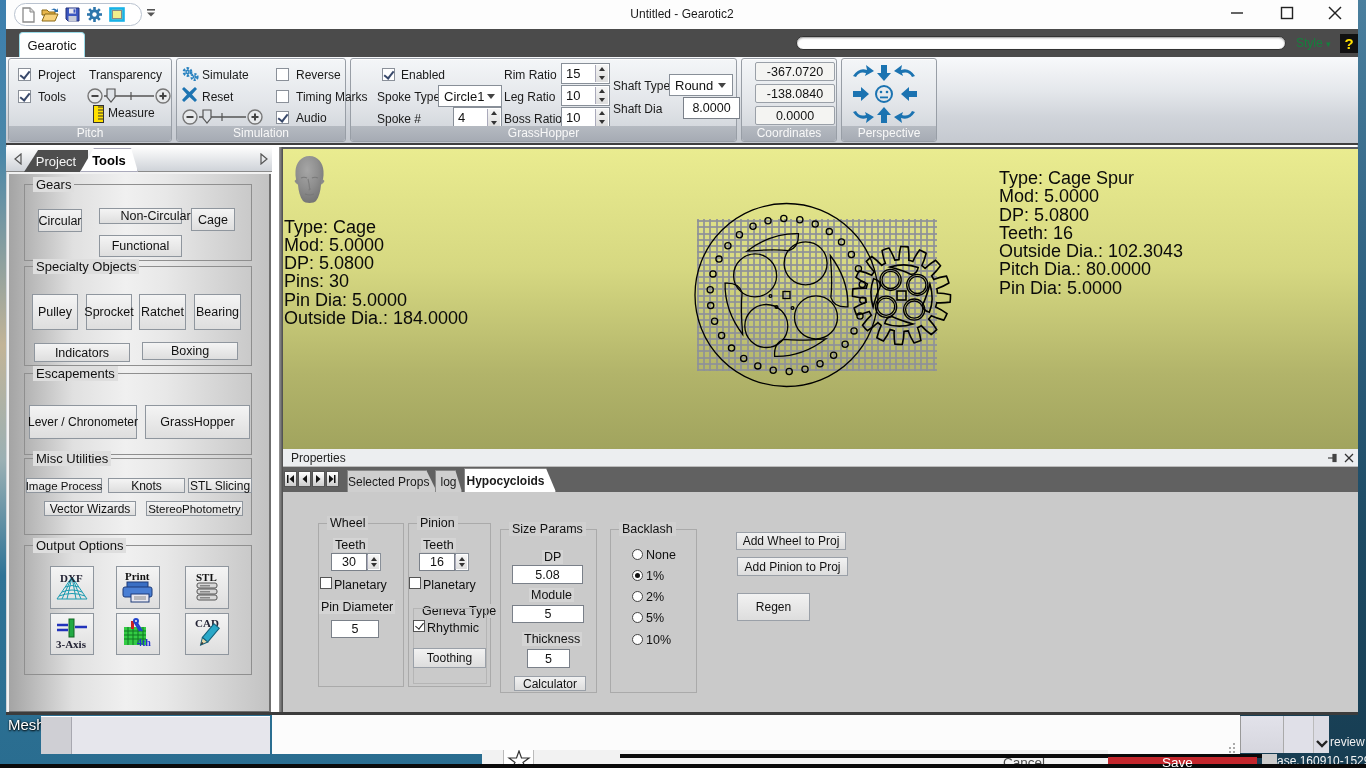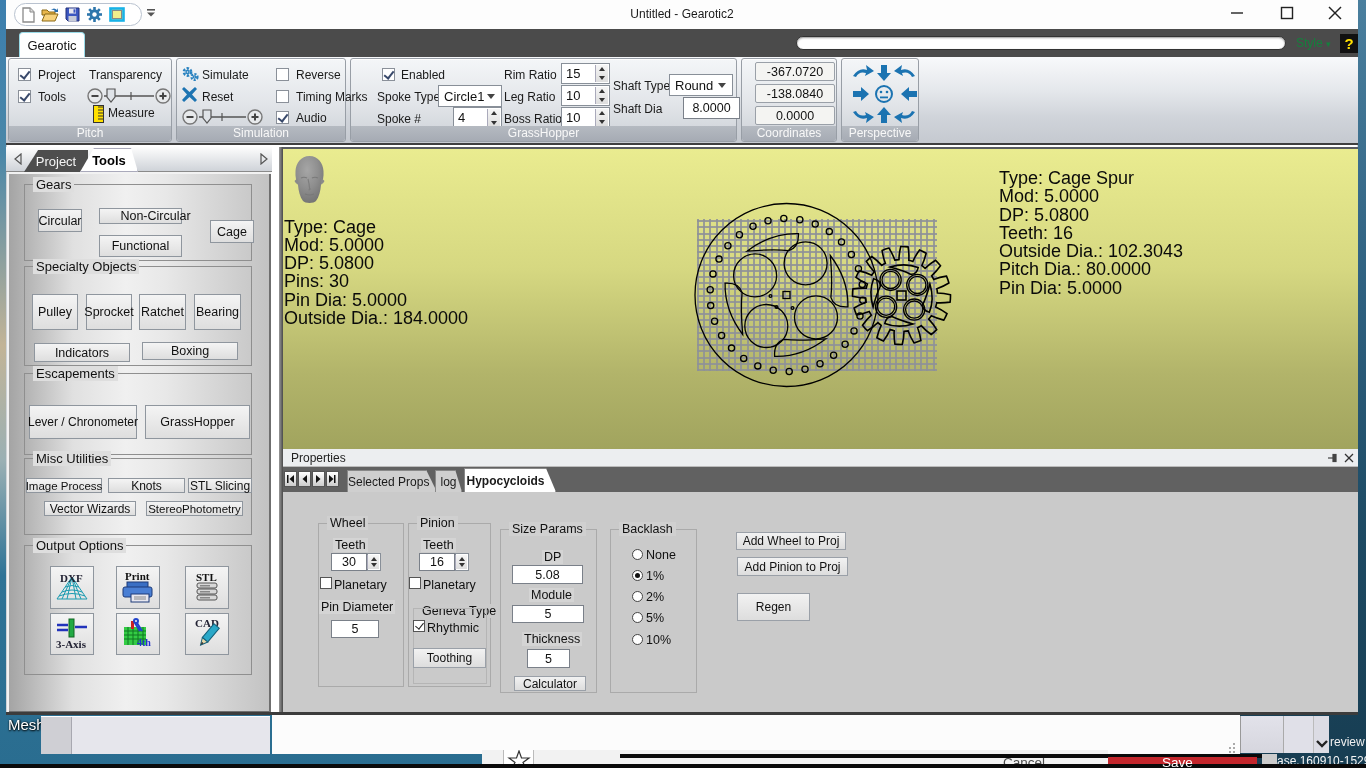--- a/index.html
+++ b/index.html
@@ -290,21 +290,21 @@
    <div class="rglabel">GrassHopper</div>
   </div>
 
   <div class="rgroup" style="left:735px;width:96px;">
    <div class="coordbox" style="top:3px;">-367.0720</div>
    <div class="coordbox" style="top:25px;">-138.0840</div>
    <div class="coordbox" style="top:47px;">0.0000</div>
    <div class="rglabel">Coordinates</div>
   </div>
 
-  <div class="rgroup" style="left:835px;width:78px;">
+  <div class="rgroup" style="left:835px;width:96px;">
    <svg class="abs" style="left:9px;top:3px;" width="68" height="64" viewBox="0 0 68 64">
     <g fill="#1b73b1">
      <path d="M2,14 Q8,5 16,8 L15,3 L23,9 L14,14 L15,11 Q8,9 5,15 Z"></path>
      <path d="M30,3 h6 v8 h4 l-7,8 -7,-8 h4 z"></path>
      <path d="M64,14 Q58,5 50,8 L51,3 L43,9 L52,14 L51,11 Q58,9 61,15 Z"></path>
      <path d="M2,29 h8 v-4 l8,7 -8,7 v-4 h-8 z"></path>
      <circle cx="33" cy="32" r="8" fill="none" stroke="#1b73b1" stroke-width="2"></circle>
      <circle cx="30" cy="30" r="1.3"></circle>
               <circle cx="36" cy="30" r="1.3"></circle>
               <rect x="29" y="34.5" width="8" height="1.8"></rect>
@@ -326,21 +326,21 @@
             <path d="M1,1 L7,6 L1,11 Z" fill="none" stroke="#555" stroke-width="1.2"></path>
           </svg>
    <div class="abs" style="left:18px;top:3px;width:64px;height:22px;background:#4e4e4e;clip-path:polygon(22% 0,100% 0,100% 100%,0 100%);color:#f5f5f5;font-size:13px;text-align:center;padding-top:4px;">Project</div>
    <div class="abs" style="left:74px;top:1px;width:58px;height:24px;background:#fff;clip-path:polygon(24% 0,88% 0,100% 100%,0 100%);color:#000;font-size:13px;font-weight:bold;text-align:center;padding-top:5px;box-shadow:inset 0 0 0 1px #aab;">Tools</div>
   </div>
   <div id="lbody">
    <div class="gbox" style="left:17px;top:12px;width:228px;height:77px;">
             <b>Gears</b>
     <div class="btn" style="left:13px;top:24px;width:44px;height:23px;">Circular</div>
     <div class="btn" style="left:74px;top:23px;width:83px;height:16px;padding-left:30px;">Non-Circular</div>
-    <div class="btn" style="left:185px;top:23px;width:44px;height:23px;margin-top:12px;">Cage</div>
+    <div class="btn" style="left:166px;top:23px;width:44px;height:23px;">Cage</div>
     <div class="btn" style="left:74px;top:50px;width:83px;height:22px;">Functional</div>
    </div>
    <div class="gbox" style="left:17px;top:94px;width:228px;height:100px;">
             <b>Specialty Objects</b>
     <div class="btn" style="left:7px;top:27px;width:46px;height:36px;">Pulley</div>
     <div class="btn" style="left:61px;top:27px;width:46px;height:36px;">Sprocket</div>
     <div class="btn" style="left:114px;top:27px;width:47px;height:36px;">Ratchet</div>
     <div class="btn" style="left:169px;top:27px;width:47px;height:36px;">Bearing</div>
     <div class="btn" style="left:9px;top:76px;width:96px;height:19px;">Indicators</div>
     <div class="btn" style="left:117px;top:75px;width:96px;height:18px;">Boxing</div>

